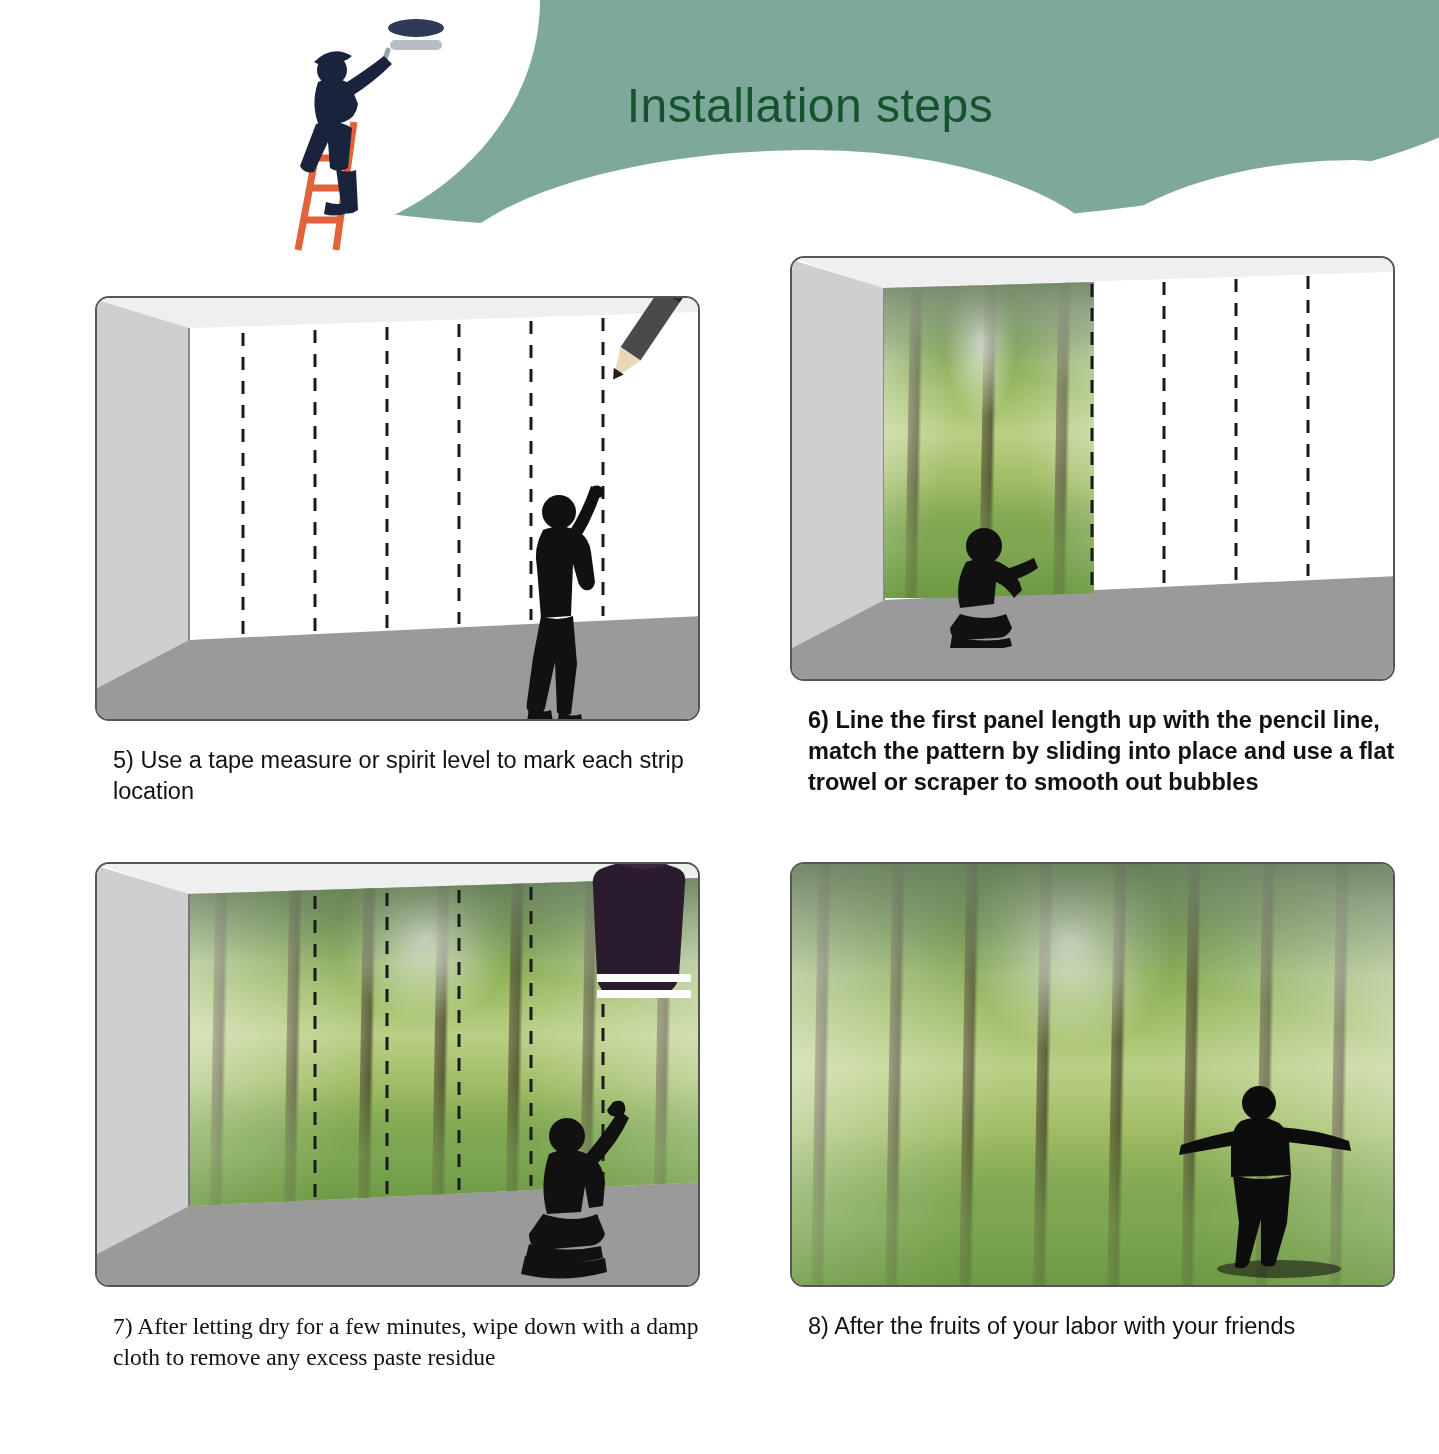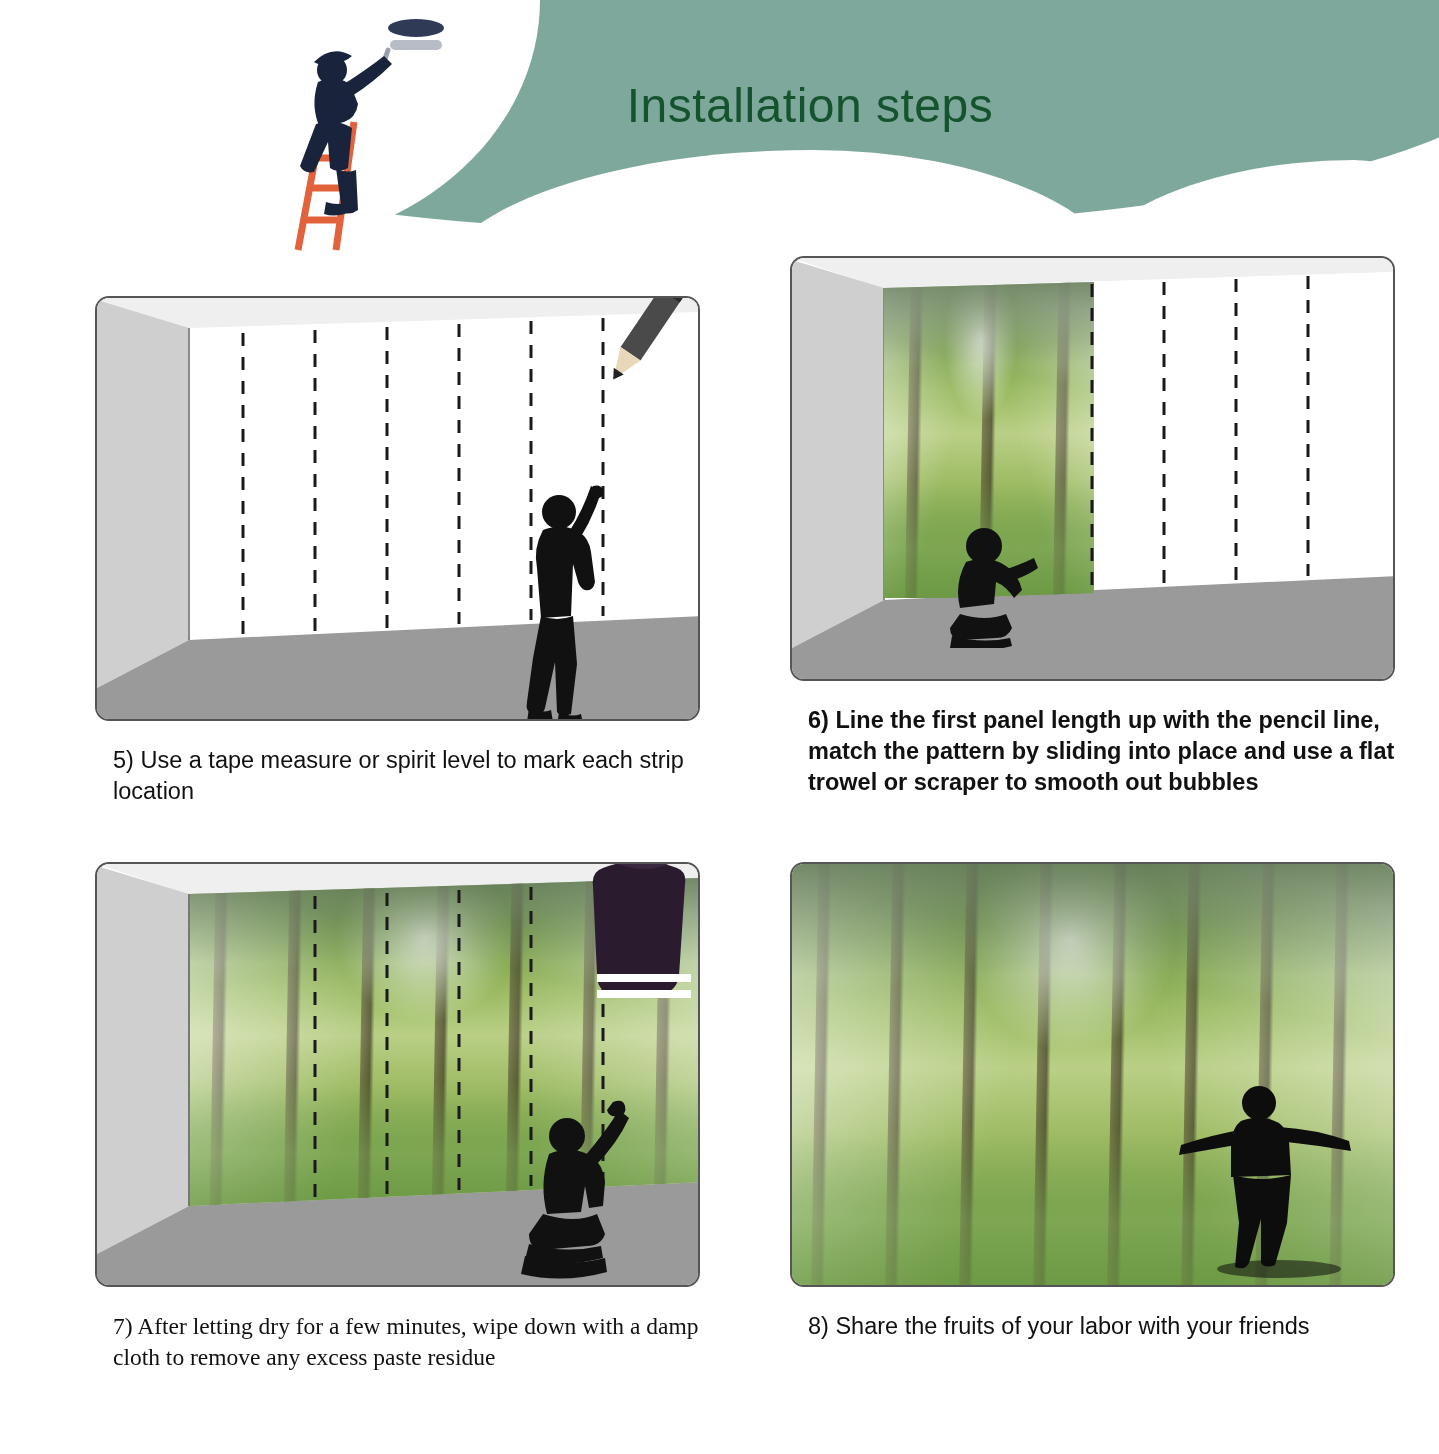--- a/index.html
+++ b/index.html
@@ -359,15 +359,15 @@
           <path d="M78 60 q-34 6 -64 16 l-2 10 q34 -6 68 -12 z"></path>
           <path d="M112 58 q36 2 70 14 l2 10 q-36 -6 -72 -10 z"></path>
           <path d="M66 106 q28 8 58 0 l-4 48 l-12 42 q-10 4 -14 -2 l0 -44 l-12 44 q-4 8 -14 4 l4 -44 z"></path>
           <ellipse cx="112" cy="200" rx="62" ry="9" fill="#0d0d0d" opacity="0.55"></ellipse>
         </g>
       </svg>
     </div>
   </div>
   <div class="caption" style="margin-top:24px;padding-left:18px;">
     <span class="num">8)</span>
-    <span>Share the fruits of your labor with your friends</span>
+    <span>After the fruits of your labor with your friends</span>
   </div>
 </div>
 
 </body></html>

